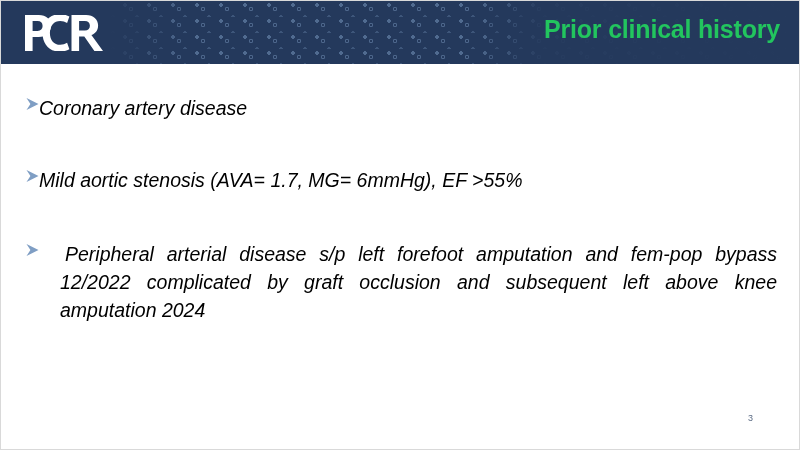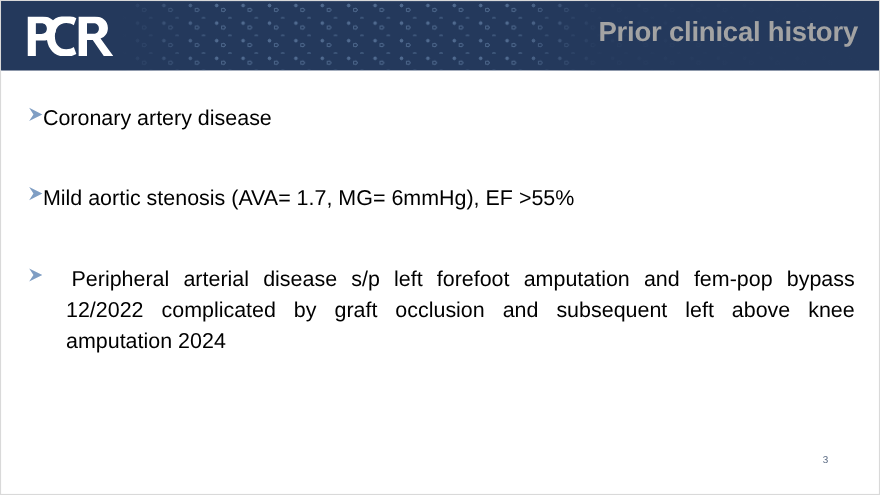--- a/index.html
+++ b/index.html
@@ -85,35 +85,36 @@
     z-index: 3;
     line-height: 1;
   }
   #logo svg { display: block; }
 
   #slide-title {
     position: absolute;
     right: 21px;
     top: 14px;
     z-index: 3;
-    color: #a3a3a3;
+    color: #22c55e;
     font-size: 25px;
     font-weight: bold;
     letter-spacing: -0.2px;
     white-space: nowrap;
     font-family: "Liberation Sans", sans-serif;
   }
 
   
   #body {
     position: absolute;
     left: 0;
     top: 63px;
     width: 800px;
     height: 287px;
+    font-style: italic;
   }
 
   .bullet-row {
     position: absolute;
     left: 24px;
     width: 752px;
     display: block;
   }
 
   .bullet-glyph {

